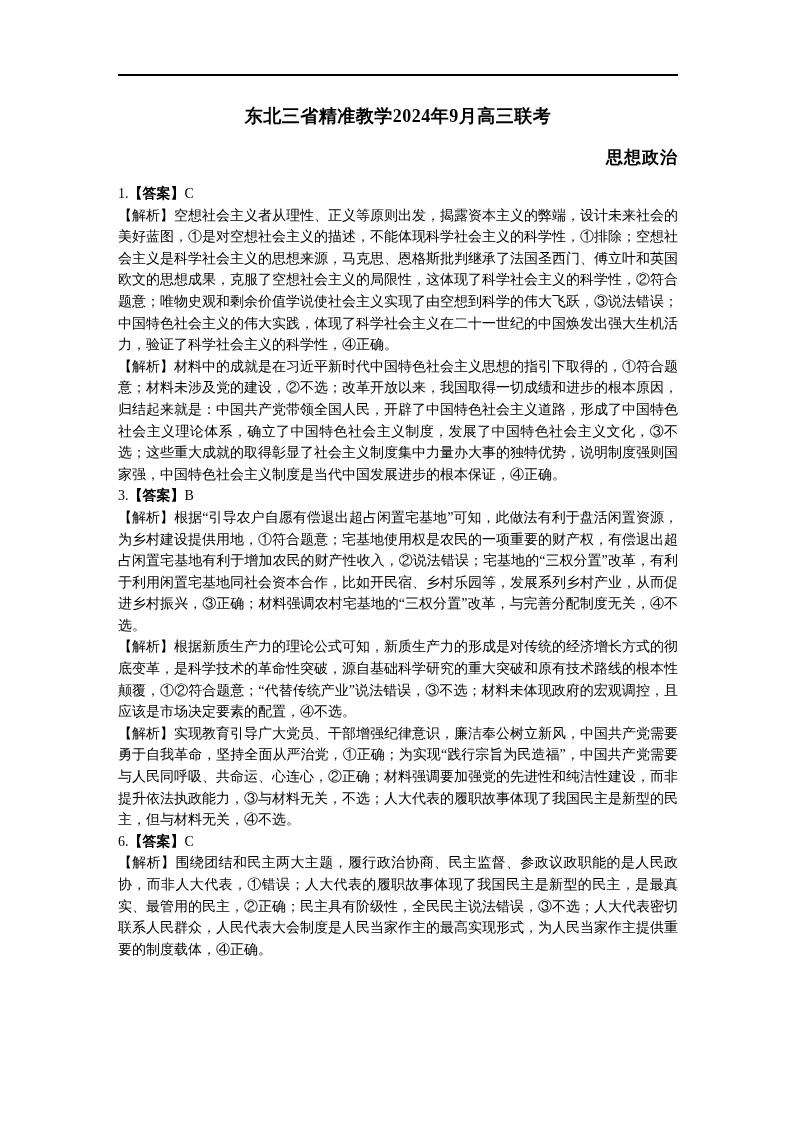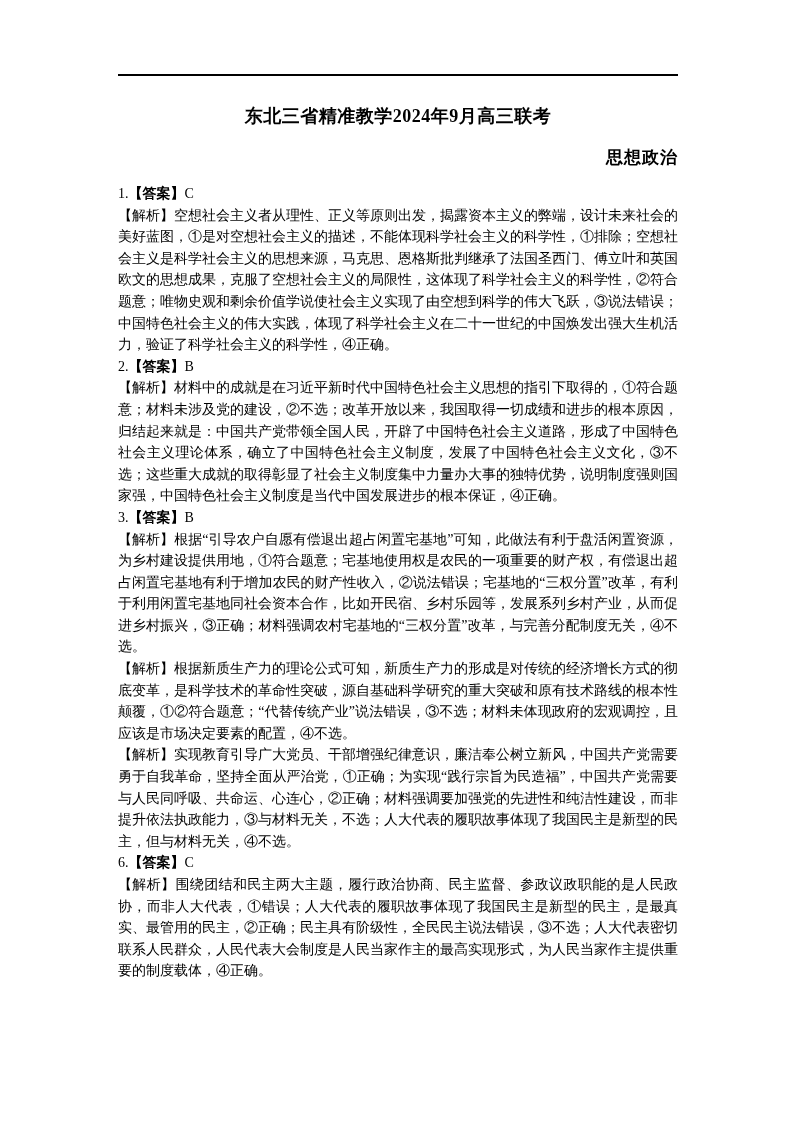--- a/index.html
+++ b/index.html
@@ -83,21 +83,20 @@
   <div class="content">
     <hr class="top-rule">
     <h1 class="doc-title">东北三省精准教学2024年9月高三联考</h1>
     <h2 class="doc-subtitle">思想政治</h2>
     <div class="items" id="items">
         <div class="item">
           <div class="answer-line"><span>1.</span><span class="label">【答案】</span><span>C</span></div>
           <div class="analysis"><span class="label">【解析】</span><span>空想社会主义者从理性、正义等原则出发，揭露资本主义的弊端，设计未来社会的美好蓝图，①是对空想社会主义的描述，不能体现科学社会主义的科学性，①排除；空想社会主义是科学社会主义的思想来源，马克思、恩格斯批判继承了法国圣西门、傅立叶和英国欧文的思想成果，克服了空想社会主义的局限性，这体现了科学社会主义的科学性，②符合题意；唯物史观和剩余价值学说使社会主义实现了由空想到科学的伟大飞跃，③说法错误；中国特色社会主义的伟大实践，体现了科学社会主义在二十一世纪的中国焕发出强大生机活力，验证了科学社会主义的科学性，④正确。</span></div>
         </div>
         <div class="item">
-          <div class="answer-line"><span>2.</span><span class="label">【答案】</span><span>B</span></div>
           <div class="analysis"><span class="label">【解析】</span><span>材料中的成就是在习近平新时代中国特色社会主义思想的指引下取得的，①符合题意；材料未涉及党的建设，②不选；改革开放以来，我国取得一切成绩和进步的根本原因，归结起来就是：中国共产党带领全国人民，开辟了中国特色社会主义道路，形成了中国特色社会主义理论体系，确立了中国特色社会主义制度，发展了中国特色社会主义文化，③不选；这些重大成就的取得彰显了社会主义制度集中力量办大事的独特优势，说明制度强则国家强，中国特色社会主义制度是当代中国发展进步的根本保证，④正确。</span></div>
         </div>
         <div class="item">
           <div class="answer-line"><span>3.</span><span class="label">【答案】</span><span>B</span></div>
           <div class="analysis"><span class="label">【解析】</span><span>根据“引导农户自愿有偿退出超占闲置宅基地”可知，此做法有利于盘活闲置资源，为乡村建设提供用地，①符合题意；宅基地使用权是农民的一项重要的财产权，有偿退出超占闲置宅基地有利于增加农民的财产性收入，②说法错误；宅基地的“三权分置”改革，有利于利用闲置宅基地同社会资本合作，比如开民宿、乡村乐园等，发展系列乡村产业，从而促进乡村振兴，③正确；材料强调农村宅基地的“三权分置”改革，与完善分配制度无关，④不选。</span></div>
         </div>
         <div class="item">
           <div class="analysis"><span class="label">【解析】</span><span>根据新质生产力的理论公式可知，新质生产力的形成是对传统的经济增长方式的彻底变革，是科学技术的革命性突破，源自基础科学研究的重大突破和原有技术路线的根本性颠覆，①②符合题意；“代替传统产业”说法错误，③不选；材料未体现政府的宏观调控，且应该是市场决定要素的配置，④不选。</span></div>
         </div>
         <div class="item">

